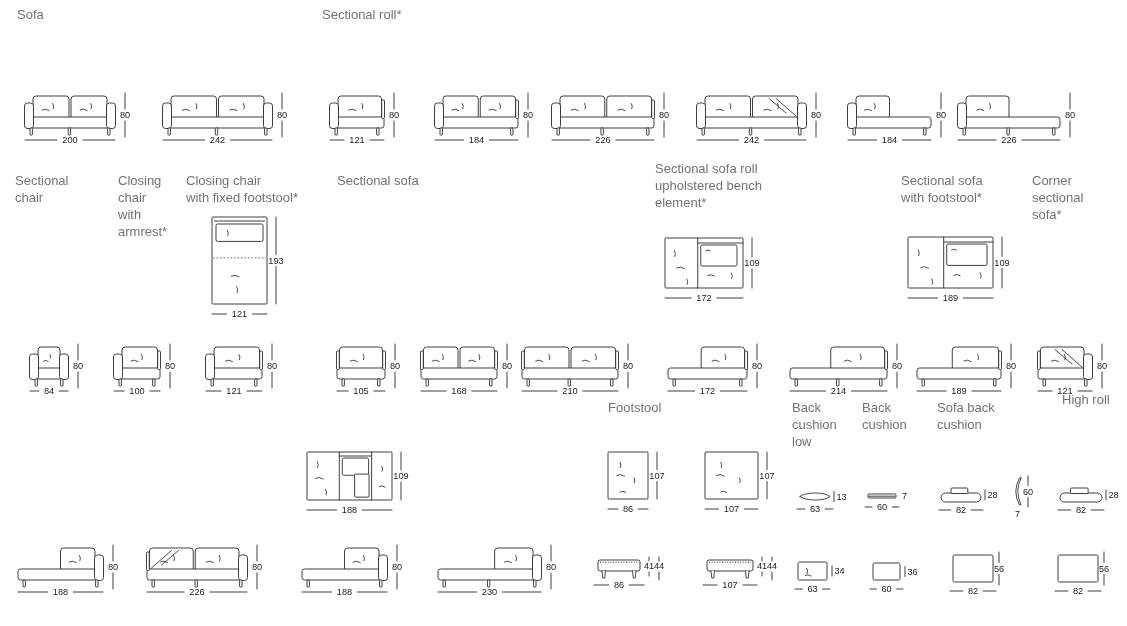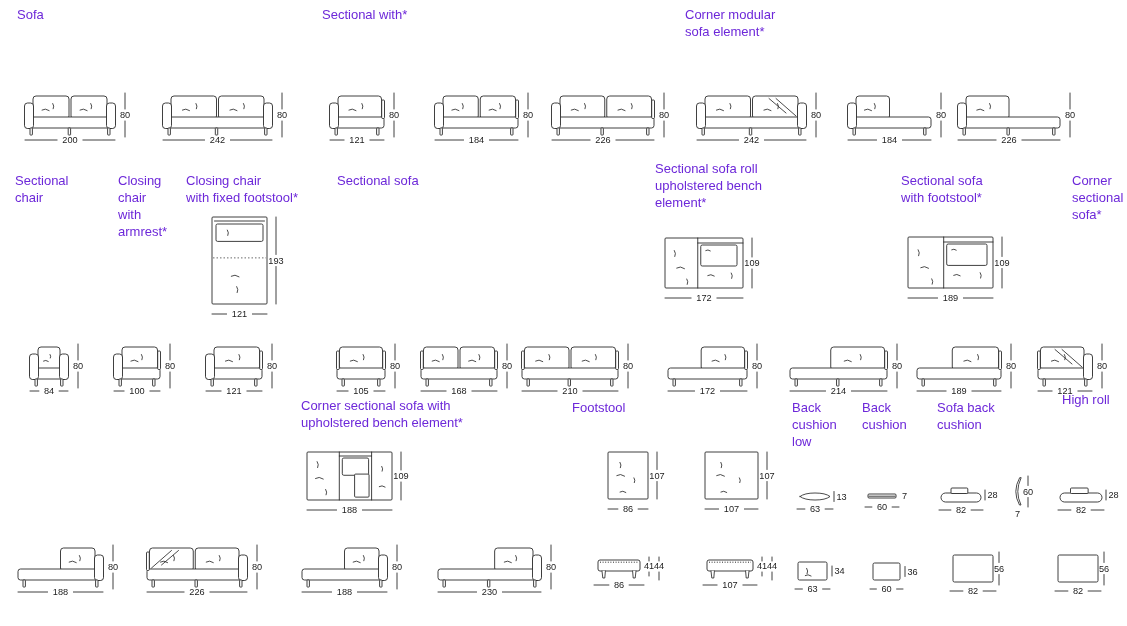--- a/index.html
+++ b/index.html
@@ -1,18 +1,18 @@
 <!DOCTYPE html>
 <html><head>
 <meta charset="utf-8">
 <style>
   html,body{margin:0;padding:0;background:#fff;}
   #stage{position:relative;width:1127px;height:626px;background:#fff;
          font-family:"Liberation Sans",sans-serif;overflow:hidden;}
-  .hdr{position:absolute;font-size:13px;line-height:1.3;color:#6d28d9;white-space:pre-line;}
+  .hdr{position:absolute;font-size:13px;line-height:1.3;color:#737373;white-space:pre-line;}
   #art{position:absolute;left:0;top:0;}
   text{font-family:"Liberation Sans",sans-serif;}
 </style>
 </head>
 <body>
 
 <div id="stage">
   <svg id="art" width="1127" height="626" viewBox="0 0 1127 626">
       <g transform="translate(25,96)">
         <rect x="8" y="0" width="36" height="23" rx="3" ry="3" fill="#fff" stroke="#2b2b2b" stroke-width="0.9"></rect>
@@ -595,43 +595,39 @@
         <rect x="0" y="0" width="40" height="27" rx="1.5" ry="1.5" fill="#fff" stroke="#2b2b2b" stroke-width="0.9"></rect>
         <line x1="-3" y1="36" x2="9.9" y2="36" stroke="#2b2b2b" stroke-width="0.9" stroke-linecap="round"></line>
         <line x1="30.1" y1="36" x2="43" y2="36" stroke="#2b2b2b" stroke-width="0.9" stroke-linecap="round"></line>
         <text x="20" y="39.2" text-anchor="middle" font-size="9.2" fill="#1c1c1c">82</text>
         <line x1="46" y1="-3" x2="46" y2="7.5" stroke="#2b2b2b" stroke-width="0.9" stroke-linecap="round"></line>
         <line x1="46" y1="19.5" x2="46" y2="30" stroke="#2b2b2b" stroke-width="0.9" stroke-linecap="round"></line>
         <text x="46" y="16.7" text-anchor="middle" font-size="9.2" fill="#1c1c1c">56</text>
       </g>
     </svg>
 <div class="hdr" style="left: 17px; top: 7px;">Sofa</div>
-    <div class="hdr" style="left: 322px; top: 7px;">Sectional with*</div>
-    <div class="hdr" style="left: 685px; top: 7px;">Corner modular
-sofa element*</div>
+    <div class="hdr" style="left: 322px; top: 7px;">Sectional roll*</div>
     <div class="hdr" style="left: 15px; top: 173px;">Sectional
 chair</div>
     <div class="hdr" style="left: 118px; top: 173px;">Closing
 chair
 with
 armrest*</div>
     <div class="hdr" style="left: 186px; top: 173px;">Closing chair
 with fixed footstool*</div>
     <div class="hdr" style="left: 337px; top: 173px;">Sectional sofa</div>
     <div class="hdr" style="left: 655px; top: 161px;">Sectional sofa roll
 upholstered bench
 element*</div>
     <div class="hdr" style="left: 901px; top: 173px;">Sectional sofa
 with footstool*</div>
-    <div class="hdr" style="left: 1032px; top: 173px; margin-left: 40px;">Corner
+    <div class="hdr" style="left: 1032px; top: 173px;">Corner
 sectional
 sofa*</div>
-    <div class="hdr" style="left: 301px; top: 398px;">Corner sectional sofa with
-upholstered bench element*</div>
-    <div class="hdr" style="left: 572px; top: 400px;">Footstool</div>
+    <div class="hdr" style="left: 608px; top: 400px;">Footstool</div>
     <div class="hdr" style="left: 792px; top: 400px;">Back
 cushion
 low</div>
     <div class="hdr" style="left: 862px; top: 400px;">Back
 cushion</div>
     <div class="hdr" style="left: 937px; top: 400px;">Sofa back
 cushion</div>
     <div class="hdr" style="left: 1062px; top: 392px;">High roll</div>
   </div>
 

